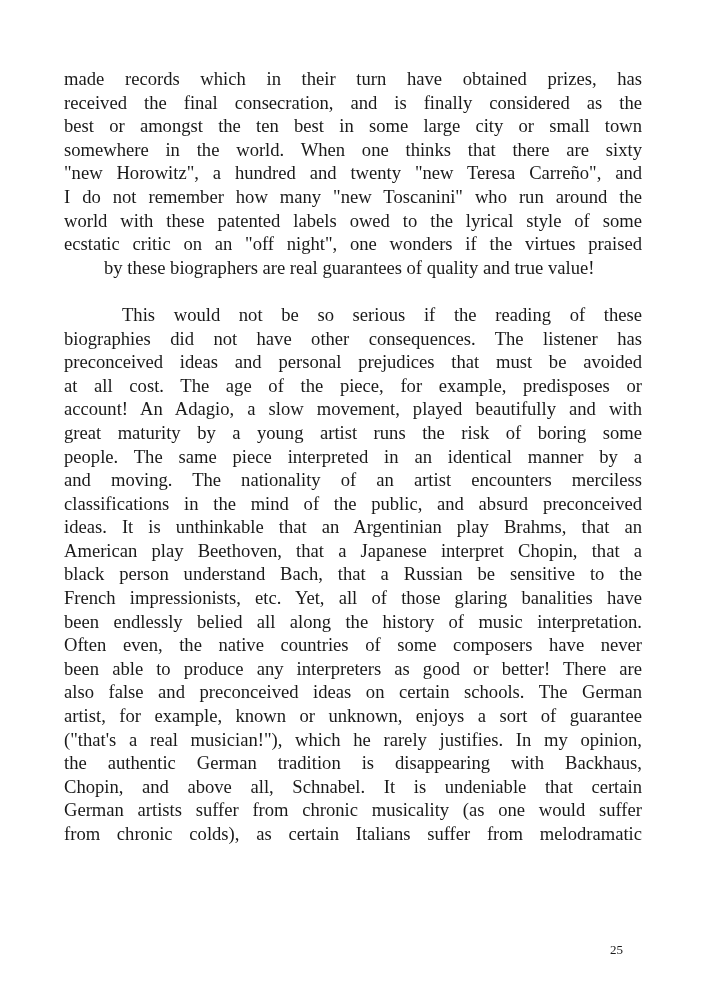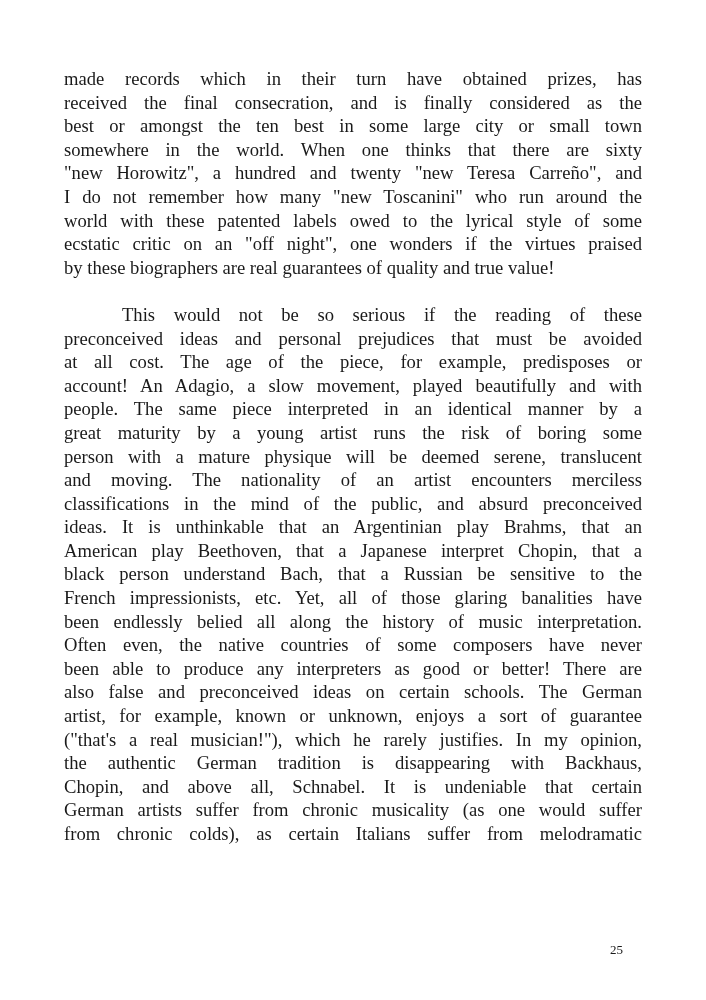--- a/index.html
+++ b/index.html
@@ -7,21 +7,21 @@
   .page { position: absolute; left: 0; top: 0; width: 706px; height: 1000px; background: #ffffff; padding-left: 20px; }
   .text-block {
     position: absolute; left: 64px; top: 67px; width: 578px;
     font-family: "Liberation Serif", serif; font-size: 18.6px; line-height: 23.6px;
     color: #1a1a1a;
   }
   .line {
     display: block; height: 23.6px; white-space: nowrap;
     text-align: justify; text-align-last: justify;
   }
-  .line.last { text-align-last: left; }
+  .line.last { text-align-last: left; margin-left: 40px; }
   .line.indent { padding-left: 58px; }
   .blank { display: block; height: 23.6px; }
   .page-number {
     position: absolute; left: 610px; top: 942px; width: 32px; text-align: left;
     font-family: "Liberation Serif", serif; font-size: 13px; color: #1a1a1a;
   }
 </style>
 </head>
 <body>
 
@@ -36,26 +36,26 @@
       <span class="line">"new Horowitz", a hundred and twenty "new Teresa Carreño", and</span>
       <span class="line">I do not remember how many "new Toscanini" who run around the</span>
       <span class="line">world with these patented labels owed to the lyrical style of some</span>
       <span class="line">ecstatic critic on an "off night", one wonders if the virtues praised</span>
       <span class="line last">by these biographers are real guarantees of quality and true value!</span>
     </div>
     <span class="blank"></span>
 
     <div>
       <span class="line indent">This would not be so serious if the reading of these</span>
+      <span class="line">biographies did not have other consequences.  The listener has</span>
       <span class="line">preconceived ideas and personal prejudices that must be avoided</span>
       <span class="line">at all cost. The age of the piece, for example, predisposes or</span>
       <span class="line">account! An Adagio, a slow movement, played beautifully and with</span>
+      <span class="line">great maturity by a young artist runs the risk of boring some</span>
       <span class="line">people. The same piece interpreted in an identical manner by a</span>
-      <span class="line">great maturity by a young artist runs the risk of boring some</span>
-      <span class="line">person with a mature physique will be deemed serene, translucent</span>
       <span class="line">and moving. The nationality of an artist encounters merciless</span>
       <span class="line">classifications in the mind of the public, and absurd preconceived</span>
       <span class="line">ideas. It is unthinkable that an Argentinian play Brahms, that an</span>
       <span class="line">American play Beethoven, that a Japanese interpret Chopin, that a</span>
       <span class="line">black person understand Bach, that a Russian be sensitive to the</span>
       <span class="line">French impressionists, etc. Yet, all of those glaring banalities have</span>
       <span class="line">been endlessly belied all along the history of music interpretation.</span>
       <span class="line">Often even, the native countries of some composers have never</span>
       <span class="line">been able to produce any interpreters as good or better! There are</span>
       <span class="line">also false and preconceived ideas on certain schools. The German</span>

